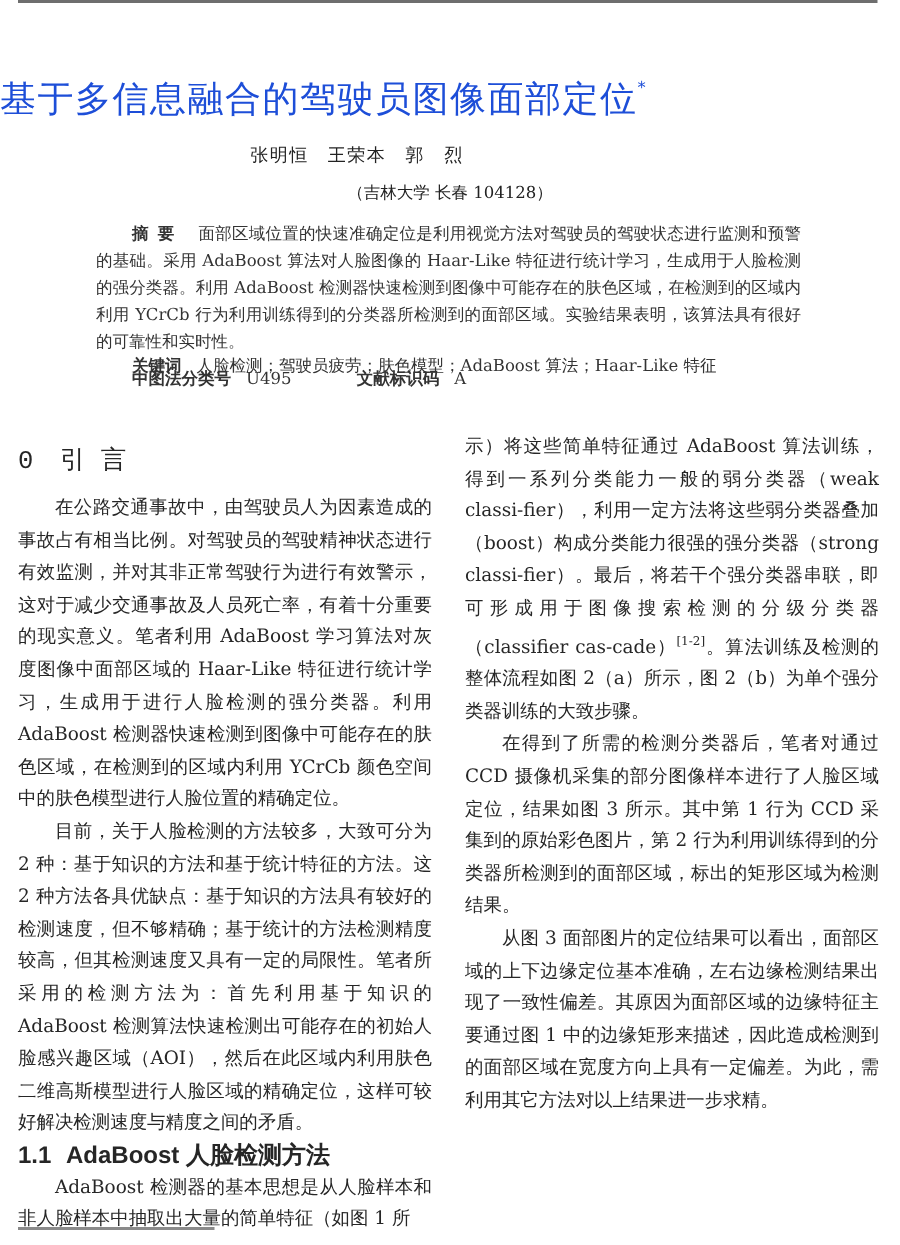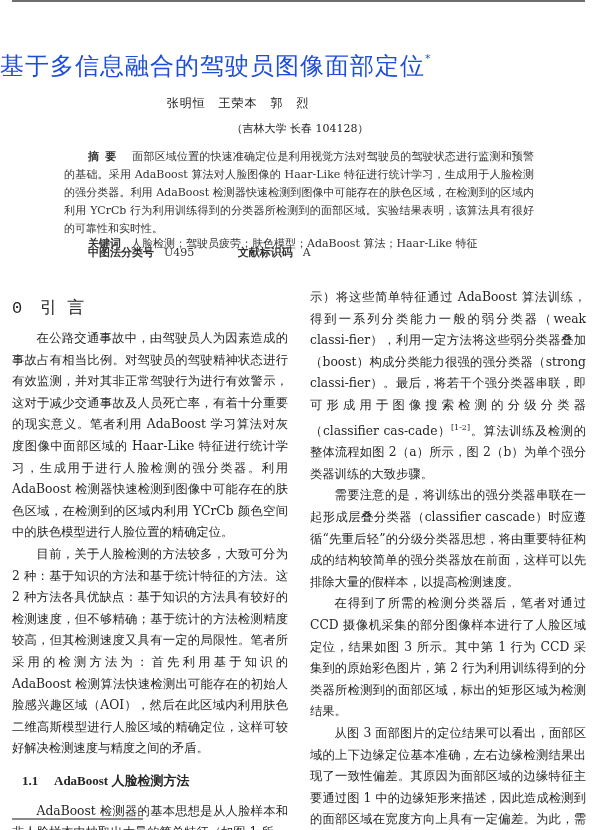--- a/index.html
+++ b/index.html
@@ -22,21 +22,21 @@
       font-size: 11px; line-height: 18px; text-align: justify; color: #333;
     }
     .abstract .label { font-family: Liberation Sans, sans-serif; font-weight: bold; margin-left: 24px; margin-right: 10px; letter-spacing: 6px; }
     .kw-row { position: absolute; left: 88px; font-size: 11px; color: #333; }
     .kw-row .label { font-family: "DejaVu Sans", sans-serif; font-weight: bold; margin-right: 10px; }
     .col { position: absolute; top: 296px; width: 276px; font-size: 12.3px; line-height: 21.6px; color: #262626; }
     .col.left { left: 12px; }
     .col.right { left: 310px; top: 287px; }
     .h1 { font-family: Liberation Mono, monospace; font-size: 17px; line-height: 26px; margin: 0 0 6px 0; font-weight: normal; }
     .h1 .num { display: inline-block; width: 28px; }
-    .h2 { font-family: Liberation Serif, serif; font-size: 13px; font-weight: bold; line-height: 21px; margin: 10px; }
+    .h2 { font-family: Liberation Sans, sans-serif; font-size: 16px; font-weight: bold; line-height: 21px; margin: 0; }
     .h2 .num { display: inline-block; width: 32px; }
     p { margin: 0; text-align: justify; text-indent: 2em; }
     p.noindent { text-indent: 0; }
     .foot-rule { position: absolute; left: 12px; top: 818px; width: 131px; height: 2px; background: #8a8a8a; }
   </style>
 </head>
 <body>
 
 <div class="top-rule"></div>
 
@@ -62,19 +62,18 @@
   <p>在公路交通事故中，由驾驶员人为因素造成的事故占有相当比例。对驾驶员的驾驶精神状态进行有效监测，并对其非正常驾驶行为进行有效警示，这对于减少交通事故及人员死亡率，有着十分重要的现实意义。笔者利用 AdaBoost 学习算法对灰度图像中面部区域的 Haar-Like 特征进行统计学习，生成用于进行人脸检测的强分类器。利用 AdaBoost 检测器快速检测到图像中可能存在的肤色区域，在检测到的区域内利用 YCrCb 颜色空间中的肤色模型进行人脸位置的精确定位。</p>
 
   <p>目前，关于人脸检测的方法较多，大致可分为 2 种：基于知识的方法和基于统计特征的方法。这 2 种方法各具优缺点：基于知识的方法具有较好的检测速度，但不够精确；基于统计的方法检测精度较高，但其检测速度又具有一定的局限性。笔者所采用的检测方法为：首先利用基于知识的 AdaBoost 检测算法快速检测出可能存在的初始人脸感兴趣区域（AOI），然后在此区域内利用肤色二维高斯模型进行人脸区域的精确定位，这样可较好解决检测速度与精度之间的矛盾。</p>
 
   <h3 class="h2"><span class="num">1.1</span><span>AdaBoost 人脸检测方法</span></h3>
   <p>AdaBoost 检测器的基本思想是从人脸样本和非人脸样本中抽取出大量的简单特征（如图 1 所</p>
 </div>
 
 <div class="col right">
   <p class="noindent"><span>示）将这些简单特征通过 AdaBoost 算法训练，得到一系列分类能力一般的弱分类器（weak classi-fier），利用一定方法将这些弱分类器叠加（boost）构成分类能力很强的强分类器（strong classi-fier）。最后，将若干个强分类器串联，即可形成用于图像搜索检测的分级分类器（classifier cas-cade）</span><sup style="font-size:8px;">[1-2]</sup><span>。算法训练及检测的整体流程如图 2（a）所示，图 2（b）为单个强分类器训练的大致步骤。</span></p>
-  <p>需要注意的是，将训练出的强分类器串联在一起形成层叠分类器（classifier cascade）时应遵循“先重后轻”的分级分类器思想，将由重要特征构成的结构较简单的强分类器放在前面，这样可以先排除大量的假样本，以提高检测速度。</p>
   <p>在得到了所需的检测分类器后，笔者对通过 CCD 摄像机采集的部分图像样本进行了人脸区域定位，结果如图 3 所示。其中第 1 行为 CCD 采集到的原始彩色图片，第 2 行为利用训练得到的分类器所检测到的面部区域，标出的矩形区域为检测结果。</p>
   <p>从图 3 面部图片的定位结果可以看出，面部区域的上下边缘定位基本准确，左右边缘检测结果出现了一致性偏差。其原因为面部区域的边缘特征主要通过图 1 中的边缘矩形来描述，因此造成检测到的面部区域在宽度方向上具有一定偏差。为此，需利用其它方法对以上结果进一步求精。</p>
 
 </div>
 
 <div class="foot-rule"></div>
 
 </body></html>

